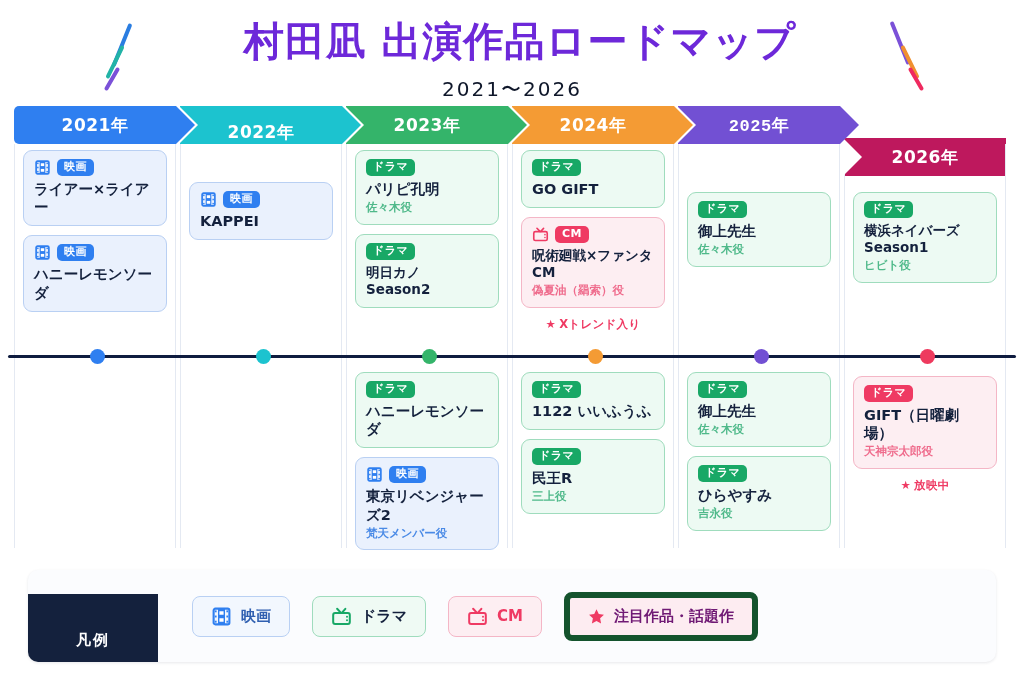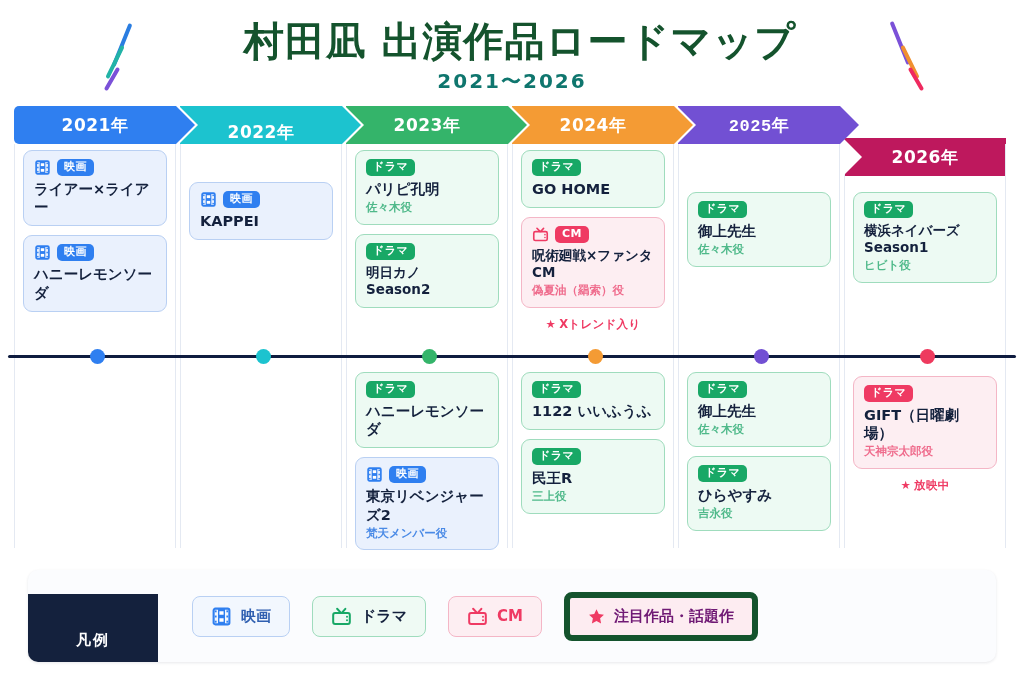--- a/index.html
+++ b/index.html
@@ -9,28 +9,28 @@
     font-family:"DejaVu Sans","Liberation Sans",sans-serif;
     overflow:hidden;
     position:relative;
   }
   .page{position:relative;width:1024px;height:683px;}
 
   
   .header{position:absolute;left:0;top:6px;width:1024px;height:96px;}
   .title-wrap{text-align:center;}
   .title{
-    font-size:40px;font-weight:bold;color:#14532d;
+    font-size:40px;font-weight:bold;color:#6d28d9;
     letter-spacing:1px;line-height:1.15;margin:0;padding-top:12px;
     text-shadow:0 1px 0 #fff;
     padding-left:16px;
   }
   .subtitle{
-    font-size:20px;font-weight:bold;color:#0f766e;letter-spacing:2px;
-    margin-top:4px;
+    font-size:20px;font-weight:normal;color:#0f172a;letter-spacing:2px;
+    margin-top:12px;
   }
   .spark{position:absolute;width:4px;border-radius:2px;}
   .spark-l1{left:120px;top:16px;height:46px;background:#2a7de1;transform:rotate(22deg);}
   .spark-l2{left:113px;top:38px;height:36px;background:#22b3a6;transform:rotate(26deg);}
   .spark-l3{left:110px;top:60px;height:26px;background:#7b51d8;transform:rotate(30deg);}
   .spark-r1{right:122px;top:14px;height:46px;background:#7b51d8;transform:rotate(-22deg);}
   .spark-r2{right:112px;top:38px;height:36px;background:#f09030;transform:rotate(-26deg);}
   .spark-r3{right:106px;top:60px;height:26px;background:#ef2a5f;transform:rotate(-30deg);}
 
   
@@ -278,21 +278,21 @@
             <div class="role movie">梵天メンバー役</div>
           </div>
         </div>
       </div>
       <div class="col">
         <div class="col-inner-top" style="top: 6px;">
           <div class="card drama">
             <div class="badgerow">
               <span class="badge drama">ドラマ</span>
             </div>
-            <div class="cardtitle">GO HOME</div>
+            <div class="cardtitle">GO GIFT</div>
           </div>
           <div class="card cm">
             <div class="badgerow">
               <span class="ic"><svg width="17" height="17" viewBox="0 0 24 24" fill="none">
                   <rect x="2.5" y="8" width="19" height="12.5" rx="2.2" stroke="#ef3a63" stroke-width="2.3"></rect>
                   <path d="M7 3.2 L11.2 7.6" stroke="#ef3a63" stroke-width="2.3" stroke-linecap="round"></path>
                   <path d="M16.4 3.2 L12.6 7.6" stroke="#ef3a63" stroke-width="2.3" stroke-linecap="round"></path>
                   <circle cx="18.3" cy="12.2" r="1.15" fill="#ef3a63"></circle>
                   <circle cx="18.3" cy="16.2" r="1.15" fill="#ef3a63"></circle>
                 </svg></span>

